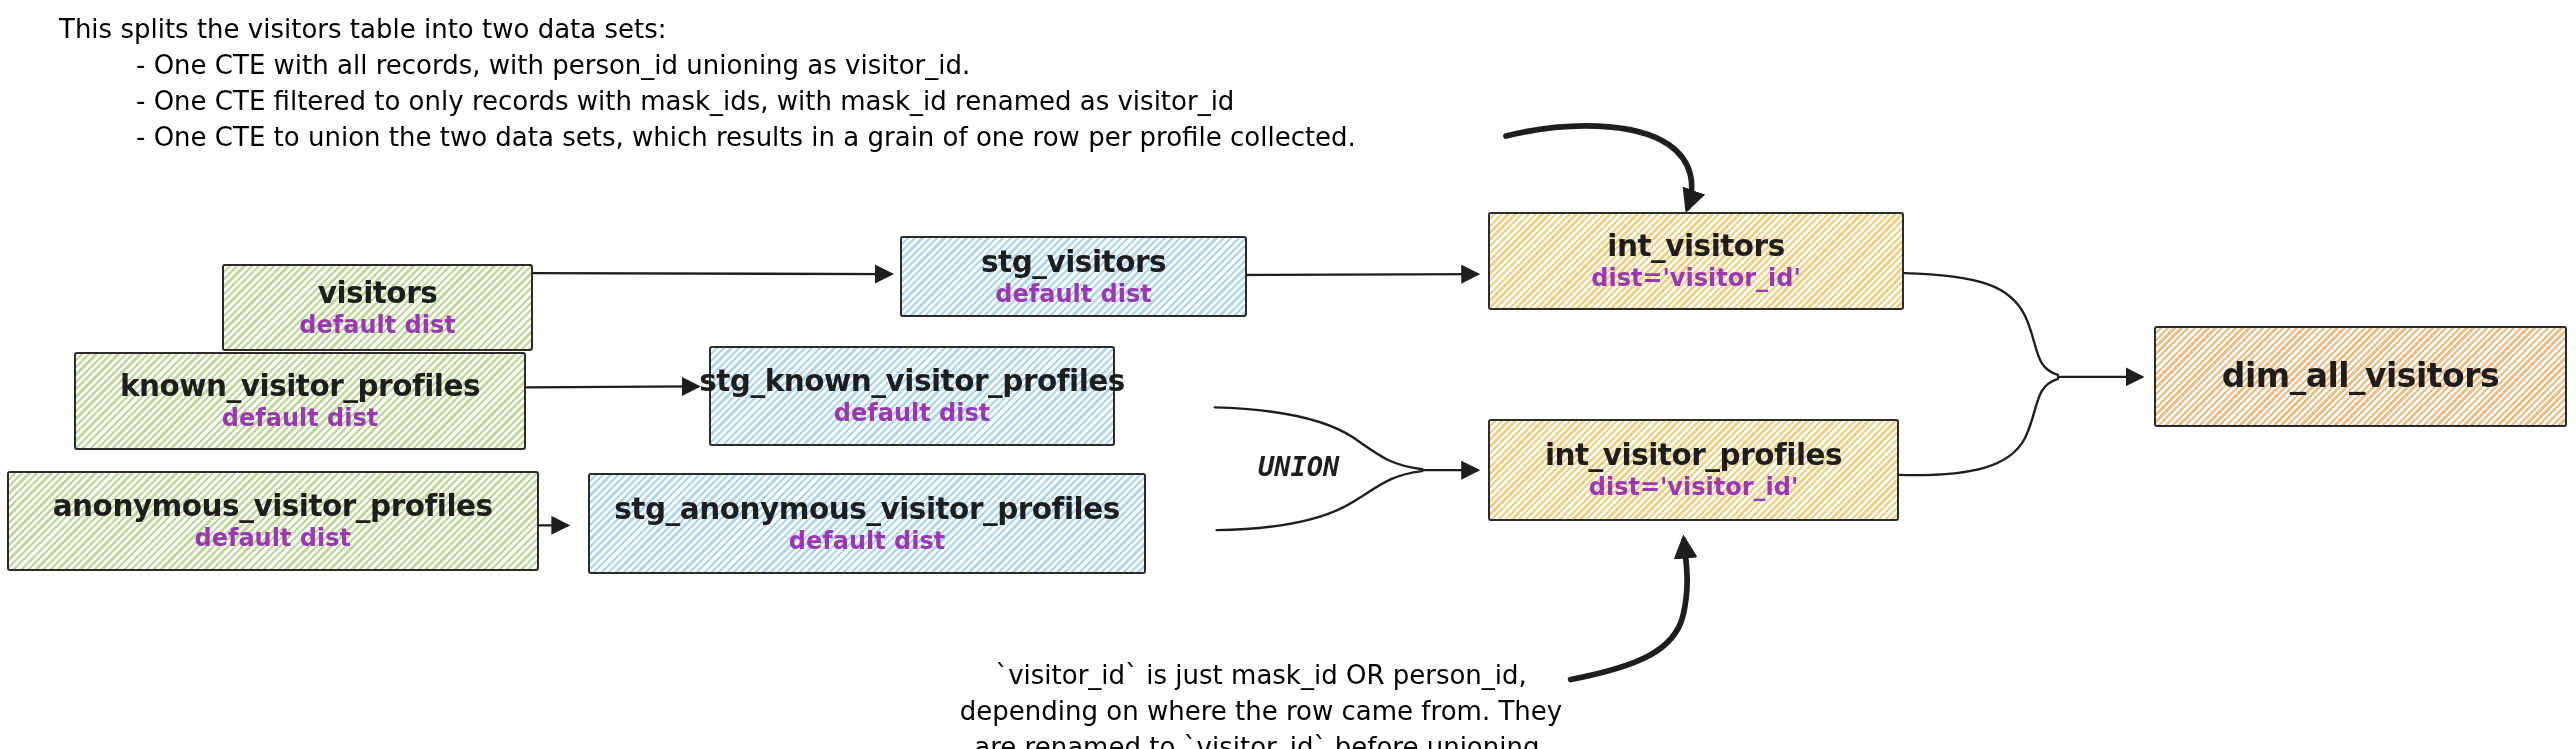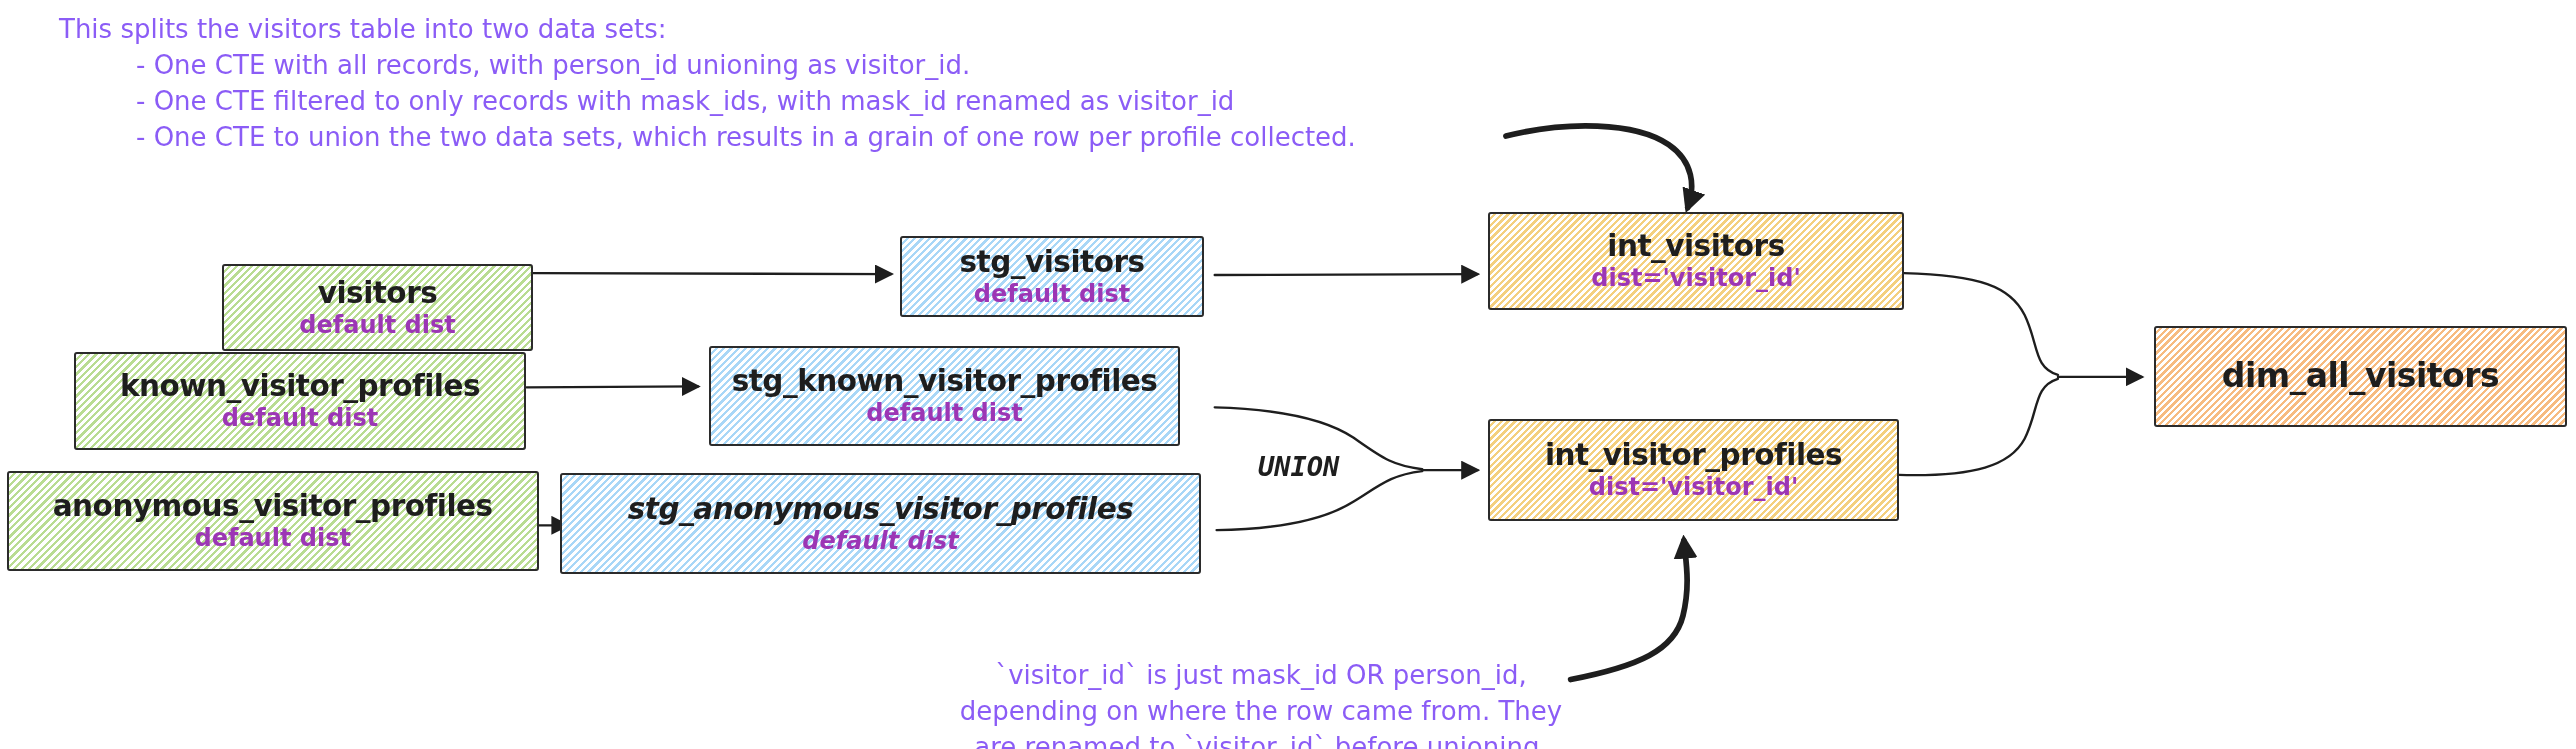--- a/index.html
+++ b/index.html
@@ -15,21 +15,21 @@
     gap:2.9px; text-align:center;
   }
   .node .title   { font-weight:bold; font-size:29.5px; line-height:1.1; color:#1e1e1e; letter-spacing:-0.5px; }
   .node .subtitle{ font-weight:bold; font-size:24px; line-height:1.1; color:#9c36b5; }
   .node.big .title { font-size:33px; }
   .hatch-green  { background:repeating-linear-gradient(135deg, #ffffff 0 2.9px,   #b9dc92 2.9px 5.2px); }
   .hatch-blue   { background:repeating-linear-gradient(135deg, #ffffff 0 2.9px,   #a8d7f7 2.9px 5.2px); }
   .hatch-yellow { background:repeating-linear-gradient(135deg, #ffffff 0 2.4px, #f4d07e 2.4px 4.8px); }
   .hatch-orange { background:repeating-linear-gradient(135deg, #ffffff 0 2.4px, #f7bb80 2.4px 4.8px); }
   
-  .note { position:absolute; font-size:26px; line-height:36px; color:#8b5cf6; white-space:nowrap; }
+  .note { position:absolute; font-size:26px; line-height:36px; color:#000000; white-space:nowrap; }
   #top-note  { left:59px; top:11.4px; }
   #top-note .bullets { margin-left:77px; }
   #bottom-note { left:942px; top:617px; width:638px; text-align:center;margin-top:40px; }
   #union-label {
     position:absolute; left:1258px; top:451px; width:143px; text-align:left;
     font-family:"DejaVu Sans Mono", monospace; font-style:italic; font-weight:bold; font-size:27px;
   }
   
   #wires { position:absolute; left:0; top:0; width:2576px; height:749px; }
   .wire  { fill:none; stroke:#1e1e1e; stroke-width:2.5; stroke-linecap:round; }
@@ -74,46 +74,46 @@
 
     <path class="wire thick" d="M 1582 143 C 1645 127 1718 128 1753 152 C 1779 170 1781 196 1773 218" marker-end="url(#ah-thick)"></path>
     <path class="wire thick" d="M 1650 714 C 1722 700 1759 683 1768 647 C 1776 614 1771 590 1769 568" marker-end="url(#ah-thick)"></path>
   </svg>
 
   <div class="node hatch-green" style="left:222px; top:230px; width:311px; height:87px;margin-top:34px;">
     <div class="title">visitors</div>
     <div class="subtitle">default dist</div>
   </div>
 
-  <div class="node hatch-blue" style="left:900px; top:236px; width:304px; height:81px;">
+  <div class="node hatch-blue" style="left:900px; top:236px; width:347px; height:81px;">
     <div class="title">stg_visitors</div>
     <div class="subtitle">default dist</div>
   </div>
 
   <div class="node hatch-yellow" style="left:1488px; top:212px; width:416px; height:98px;">
     <div class="title">int_visitors</div>
     <div class="subtitle">dist='visitor_id'</div>
   </div>
 
   <div class="node hatch-green" style="left:74px; top:352px; width:452px; height:98px;">
     <div class="title">known_visitor_profiles</div>
     <div class="subtitle">default dist</div>
   </div>
 
-  <div class="node hatch-blue" style="left:709px; top:346px; width:471px; height:100px;">
+  <div class="node hatch-blue" style="left:709px; top:346px; width:406px; height:100px;">
     <div class="title">stg_known_visitor_profiles</div>
     <div class="subtitle">default dist</div>
   </div>
 
   <div class="node hatch-green" style="left:6.7px; top:471px; width:532px; height:100px;">
     <div class="title">anonymous_visitor_profiles</div>
     <div class="subtitle">default dist</div>
   </div>
 
-  <div class="node hatch-blue" style="left:560px; top:473px; width:641px; height:101px;font-style:italic;">
+  <div class="node hatch-blue" style="left:588px; top:473px; width:558px; height:101px;">
     <div class="title">stg_anonymous_visitor_profiles</div>
     <div class="subtitle">default dist</div>
   </div>
 
   <div class="node hatch-yellow" style="left:1488px; top:419px; width:411px; height:102px;">
     <div class="title">int_visitor_profiles</div>
     <div class="subtitle">dist='visitor_id'</div>
   </div>
 
   <div class="node hatch-orange big" style="left:2154px; top:326px; width:413px; height:101px;">

